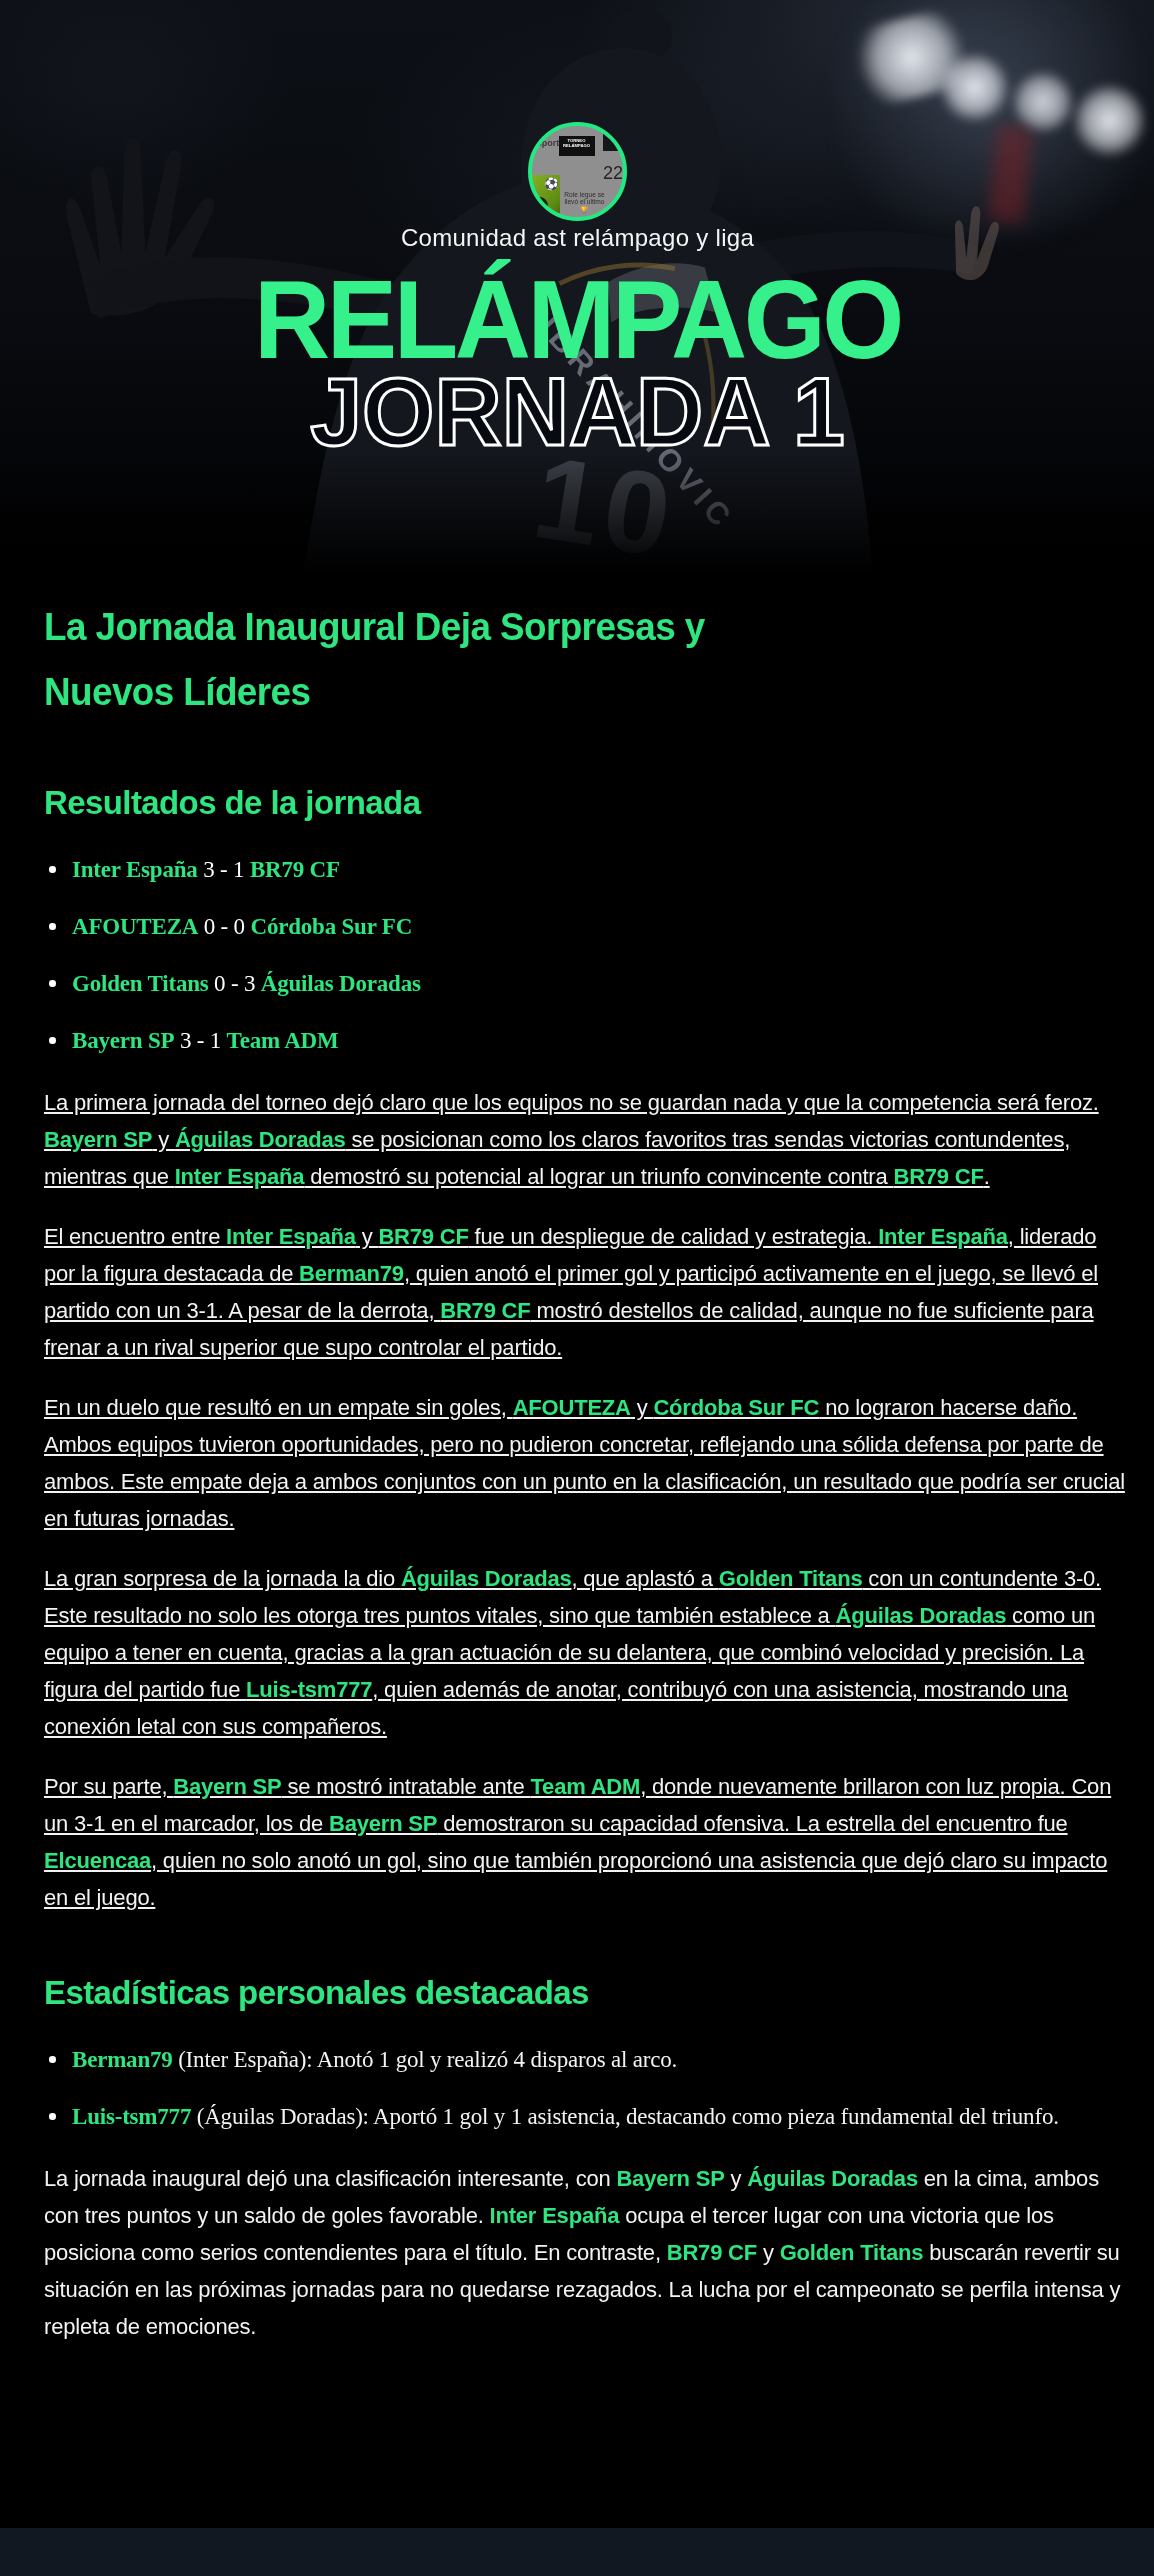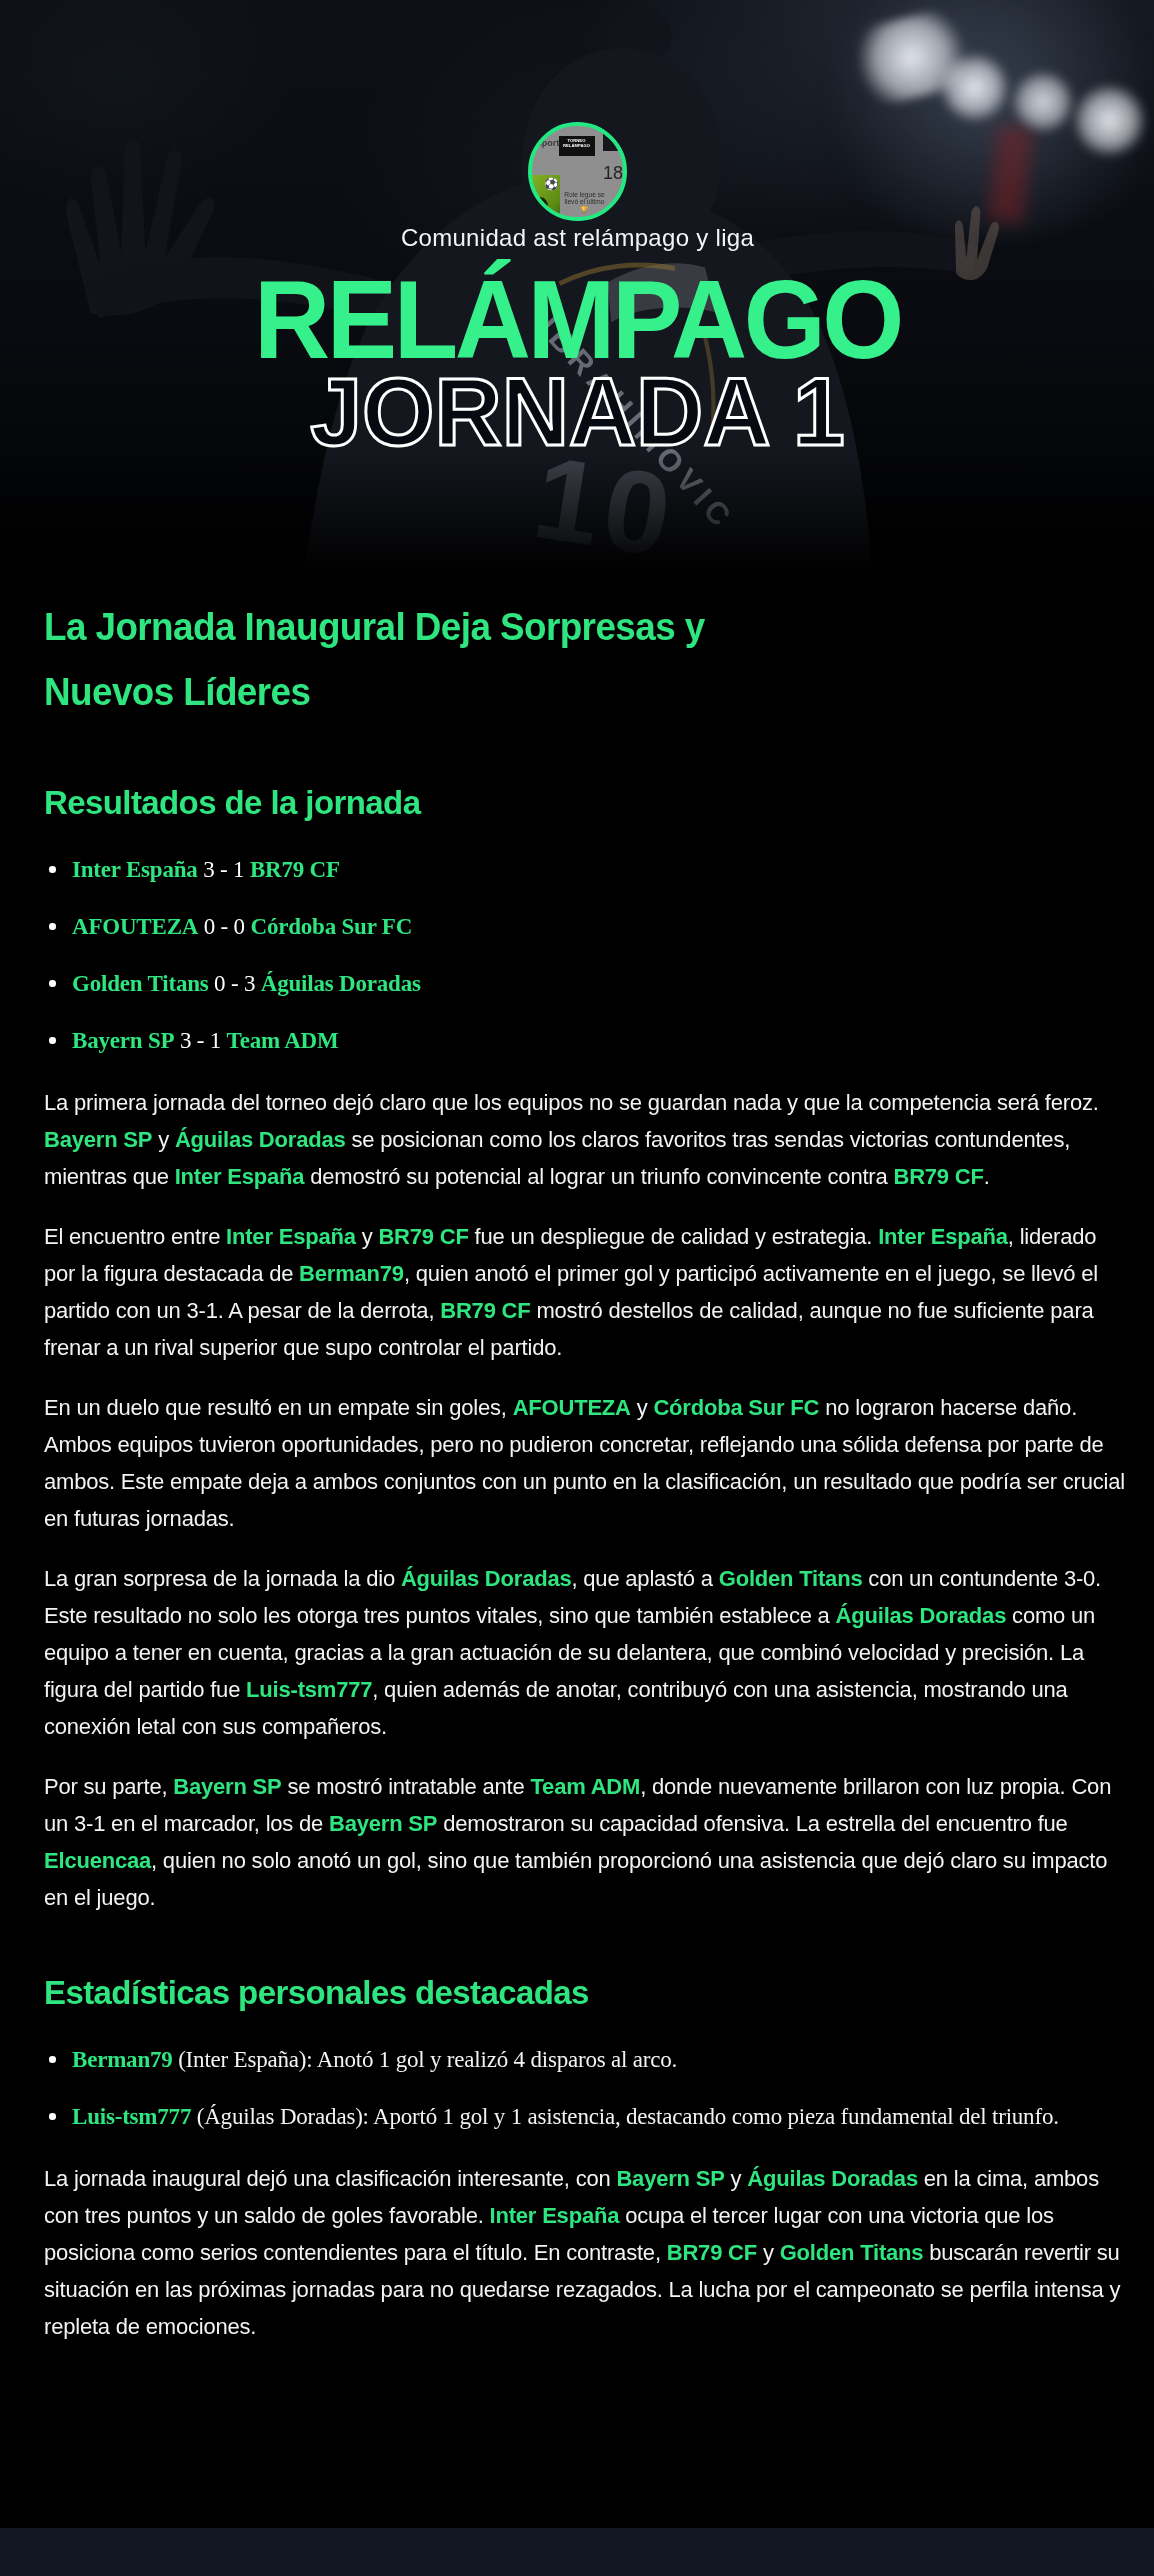--- a/index.html
+++ b/index.html
@@ -64,21 +64,21 @@
   .h2{margin:57px 0 0 0;font-size:34px;line-height:1.15;font-weight:700;color:#2ee57f;
         letter-spacing:-0.6px;transform:scaleX(.97);transform-origin:0 50%;}
   ul.blist{list-style:none;margin:34px 0 0 0;padding:0;}
   ul.blist li{position:relative;padding-left:28px;margin-bottom:28px;
         font-size:23px;line-height:1.26;font-weight:700;color:#f3f3f3;letter-spacing:-0.2px;font-family:Liberation Serif, serif;}
   ul.blist li::before{content:"";position:absolute;left:5.4px;top:10.2px;width:6.6px;height:6.6px;
         border-radius:50%;background:#ffffff;}
   ul.stats li{font-weight:400;}
   .team{color:#2ee57f;font-weight:700;}
   .score{color:#ffffff;font-weight:400;}
-  .paras{margin-top:18px;}
+  .paras{margin-top:18px;text-decoration:underline;}
   .paras p, .closing p{margin:0 0 23px 0;font-size:22px;line-height:37px;font-weight:400;
         color:#f3f3f3;letter-spacing:-0.2px;}
   .closing{margin-top:0;}
   .hl{color:#2ee57f;font-weight:700;}
   
   .footer-strip{position:absolute;left:0;bottom:0;width:100%;height:48px;background:#121821;}
 </style>
 </head>
 <body>
 
@@ -130,21 +130,21 @@
       <div class="av-badge">
         <div>TORNEO</div>
         <div>RELÁMPAGO</div>
       </div>
       <div class="av-photo"></div>
       <div class="av-green">
         <div class="av-ball">⚽</div>
         <div class="av-sil"></div>
       </div>
       <div class="av-caption">Role legue se llevó el ultimo 🏆</div>
-      <div class="av-number">18</div>
+      <div class="av-number">22</div>
     </div>
 
     <div class="community">Comunidad ast relámpago y liga</div>
     <h1 class="hero-title">RELÁMPAGO</h1>
     <div class="hero-sub">JORNADA 1</div>
   </header>
 
   <section class="article">
 
     <h1 class="headline">

